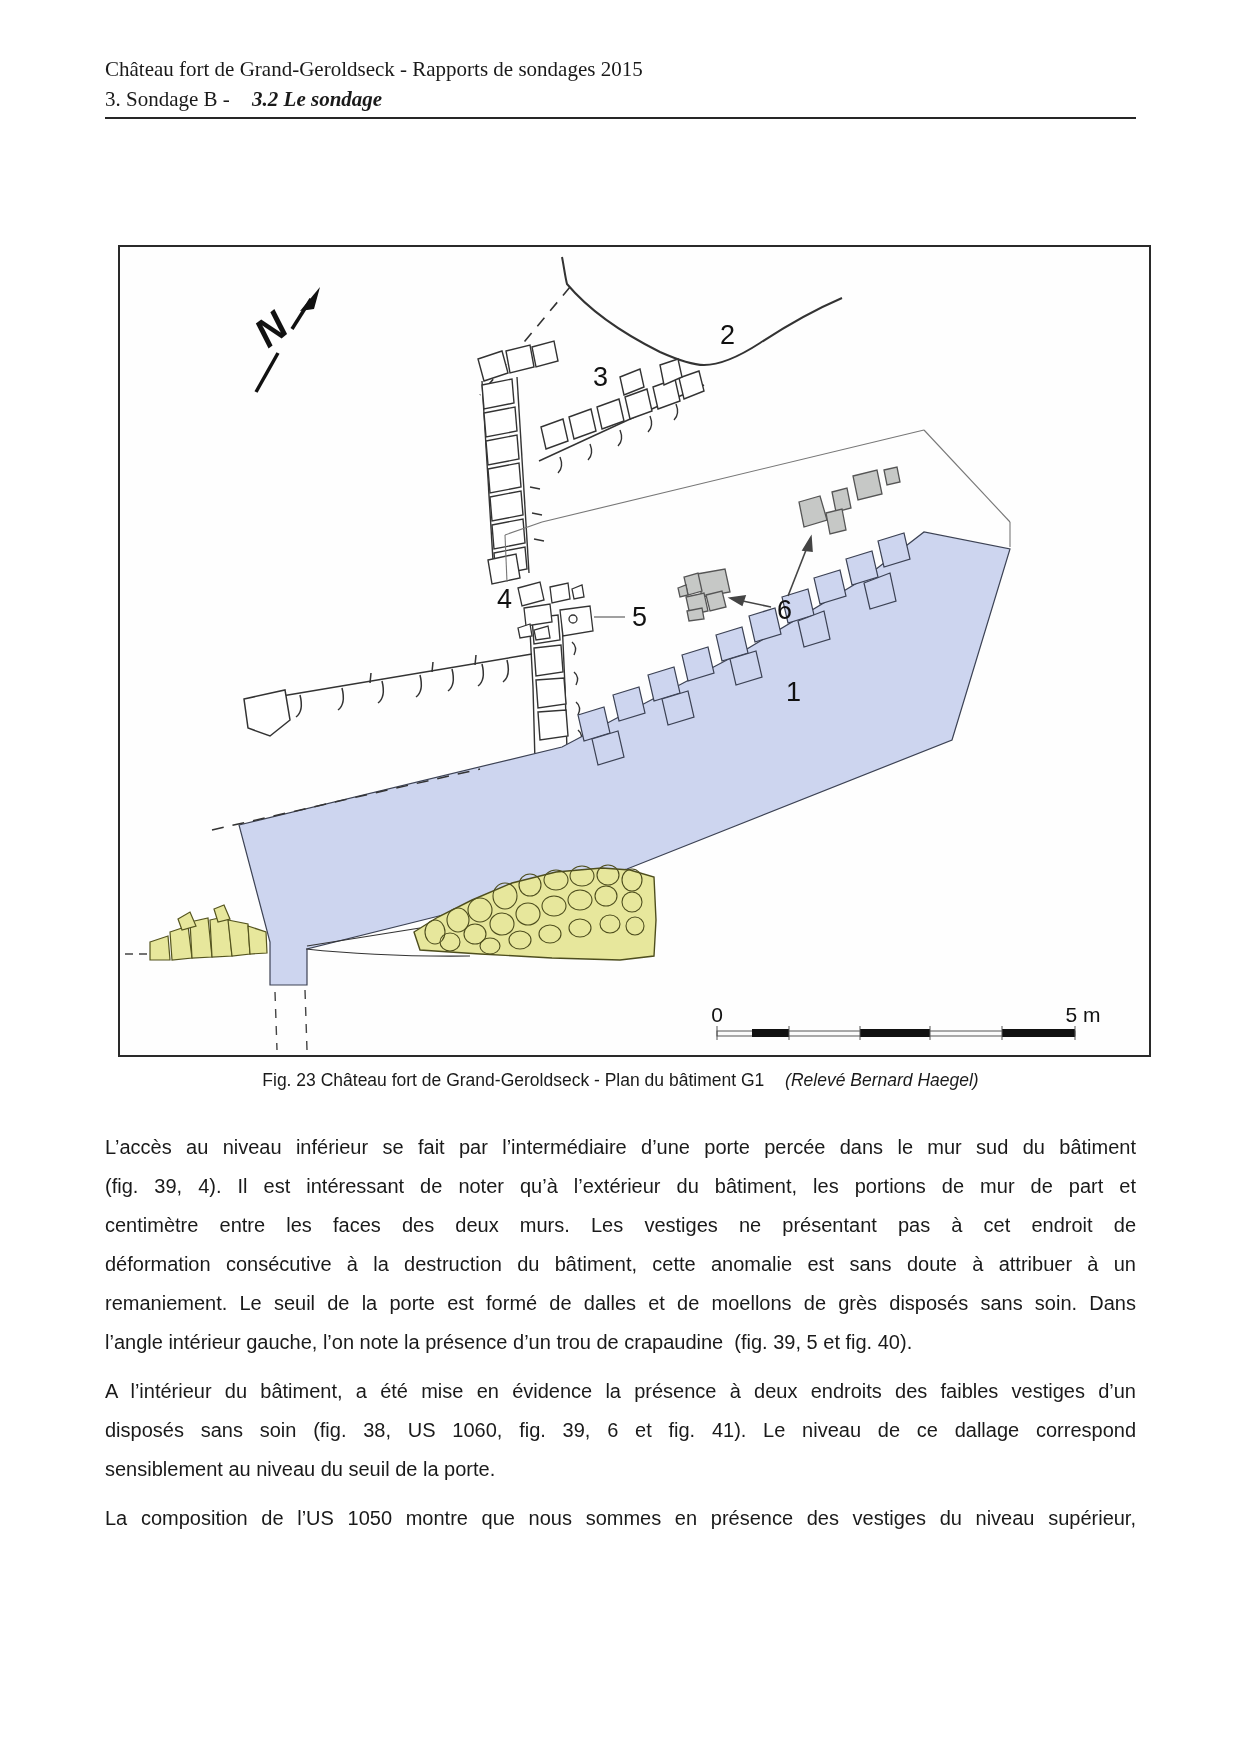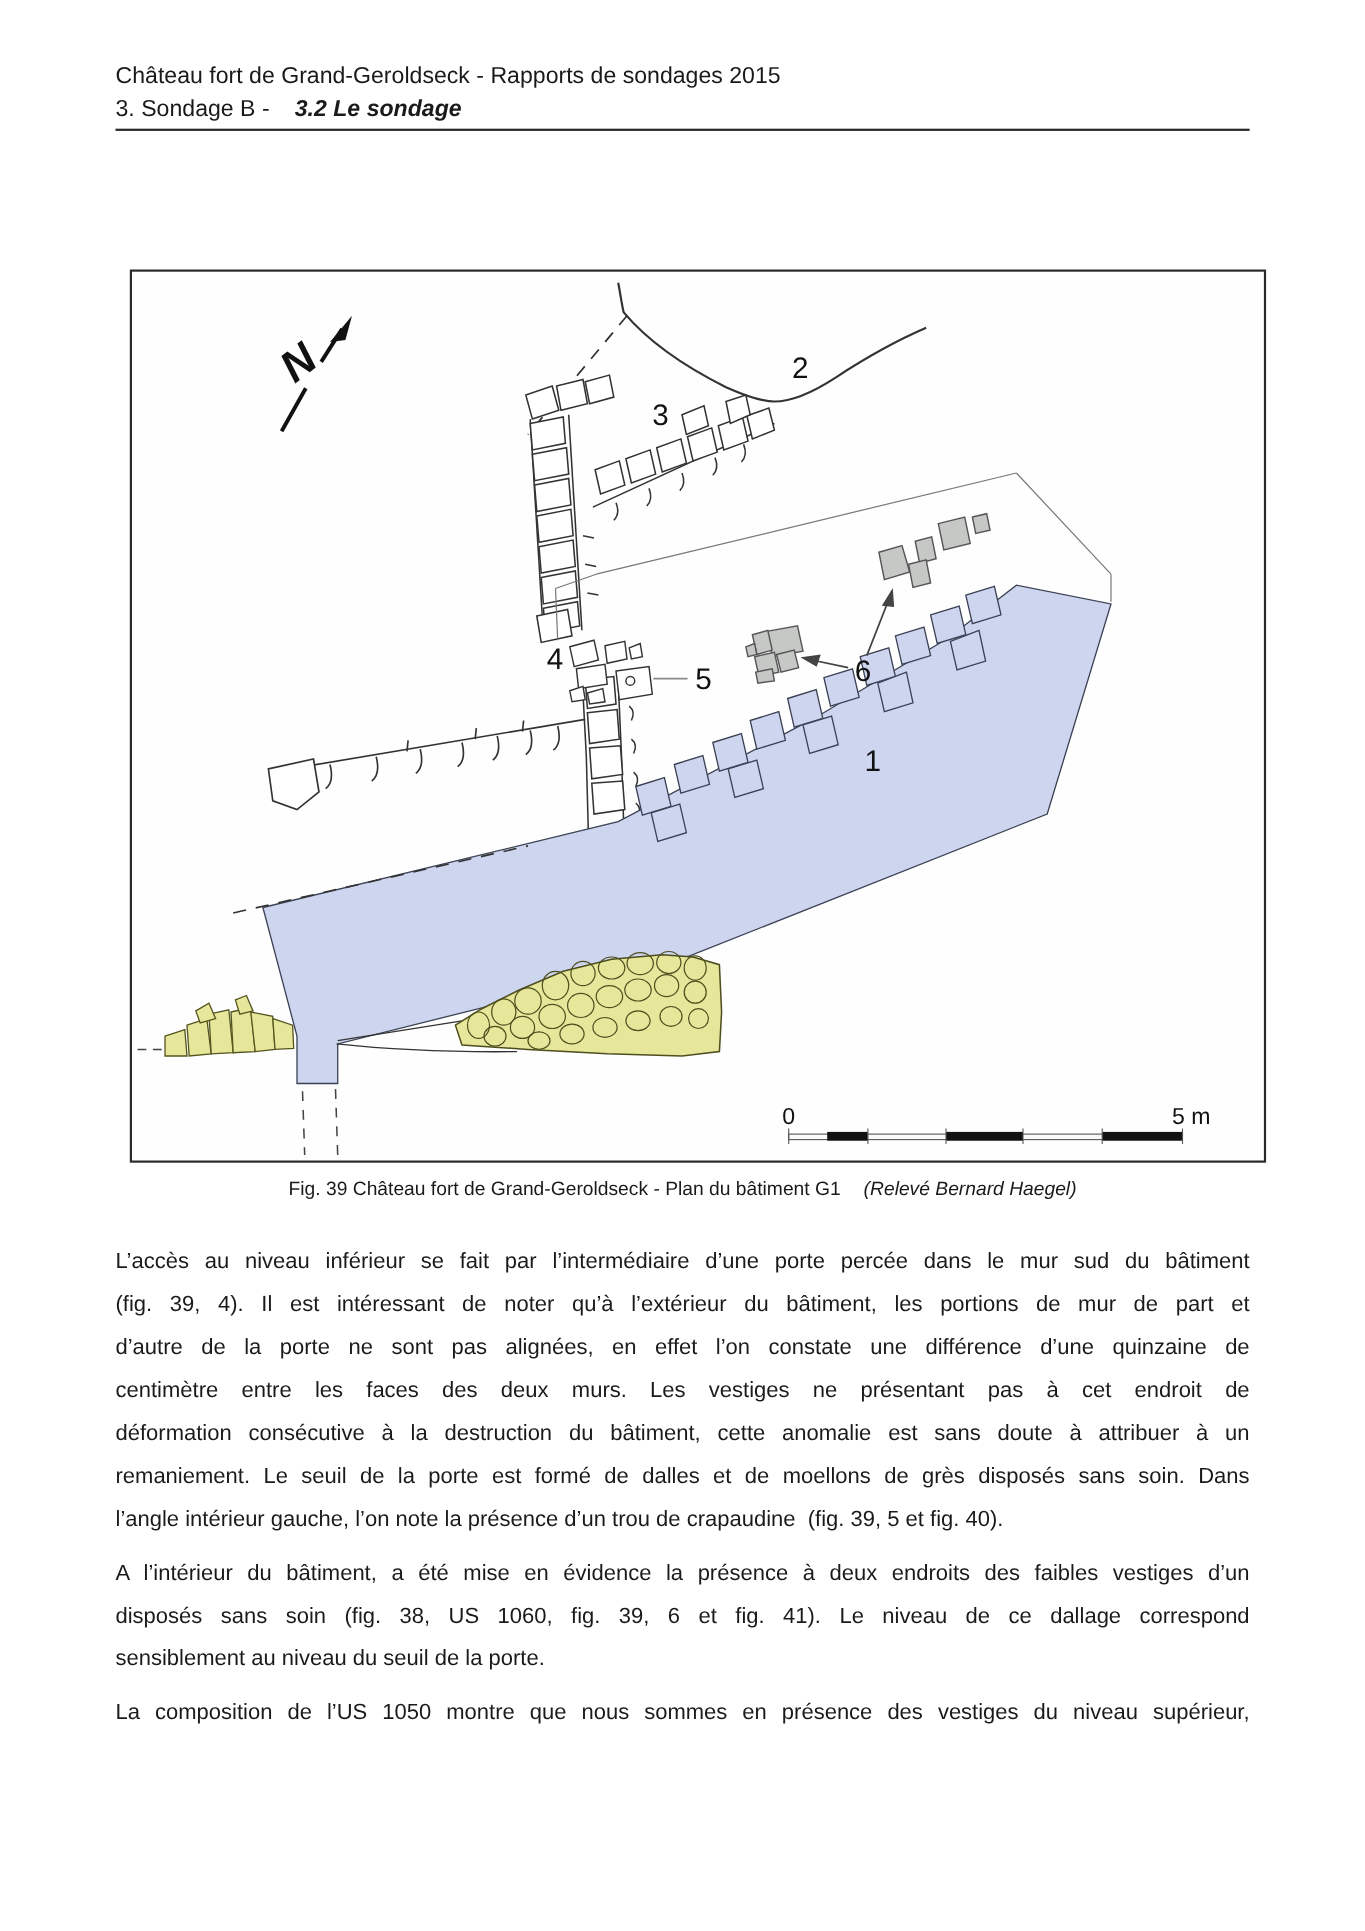--- a/index.html
+++ b/index.html
@@ -1,21 +1,21 @@
 <!DOCTYPE html>
 <html><head>
 <meta charset="utf-8">
 <style>
   html,body{margin:0;padding:0;}
   body{
     width:1241px;height:1755px;position:relative;background:#ffffff;
     font-family:"Liberation Sans",sans-serif;color:#1a1a1a;
     overflow:hidden;
   }
-  .header{position:absolute;left:105px;top:54px;width:1031px;}
+  .header{position:absolute;left:105px;top:54px;width:1031px;font-family:Liberation Serif, serif;}
   .header .h-line{font-size:21px;line-height:30px;white-space:pre;}
   .header .emph{font-weight:bold;font-style:italic;margin-left:17px;}
   .header-rule{position:absolute;left:105px;top:117px;width:1031px;height:0;
     border-top:2px solid #262626;}
   .figure-box{position:absolute;left:118px;top:245px;width:1029px;height:808px;
     border:2px solid #2a2a2a;background:#fefefe;}
   .figure-box svg{display:block;width:100%;height:100%;}
   svg text{font-family:"Liberation Sans",sans-serif;fill:#111;}
   .caption{position:absolute;left:105px;top:1068px;width:1031px;text-align:center;
     font-size:17.5px;line-height:24px;}
@@ -251,26 +251,25 @@
           <line x1="810" y1="779" x2="810" y2="793"></line>
       <line x1="882" y1="779" x2="882" y2="793"></line>
           <line x1="955" y1="779" x2="955" y2="793"></line>
     </g>
     <text x="597" y="775" font-size="21" text-anchor="middle">0</text>
     <text x="963" y="775" font-size="21" text-anchor="middle">5 m</text>
   </g>
 </svg>
 </div>
 
-<div class="caption"><span>Fig. 39 Château fort de Grand-Geroldseck - Plan du bâtiment G1 </span><span class="credit">(Relevé Bernard Haegel)</span></div>
+<div class="caption"><span>Fig. 23 Château fort de Grand-Geroldseck - Plan du bâtiment G1 </span><span class="credit">(Relevé Bernard Haegel)</span></div>
 
 <div class="bodytext">
   <div class="bl">L’accès au niveau inférieur se fait par l’intermédiaire d’une porte percée dans le mur sud du bâtiment</div>
   <div class="bl">(fig. 39, 4). Il est intéressant de noter qu’à l’extérieur du bâtiment, les portions de mur de part et</div>
-  <div class="bl">d’autre de la porte ne sont pas alignées, en effet l’on constate une différence d’une quinzaine de</div>
   <div class="bl">centimètre entre les faces des deux murs. Les vestiges ne présentant pas à cet endroit de</div>
   <div class="bl">déformation consécutive à la destruction du bâtiment, cette anomalie est sans doute à attribuer à un</div>
   <div class="bl">remaniement. Le seuil de la porte est formé de dalles et de moellons de grès disposés sans soin. Dans</div>
   <div class="bl last">l’angle intérieur gauche, l’on note la présence d’un trou de crapaudine  (fig. 39, 5 et fig. 40).</div>
   <div class="pgap"></div>
   <div class="bl">A l’intérieur du bâtiment, a été mise en évidence la présence à deux endroits des faibles vestiges d’un</div>
   <div class="bl">disposés sans soin (fig. 38, US 1060, fig. 39, 6 et fig. 41). Le niveau de ce dallage correspond</div>
   <div class="bl last">sensiblement au niveau du seuil de la porte.</div>
   <div class="pgap"></div>
   <div class="bl">La composition de l’US 1050 montre que nous sommes en présence des vestiges du niveau supérieur,</div>

